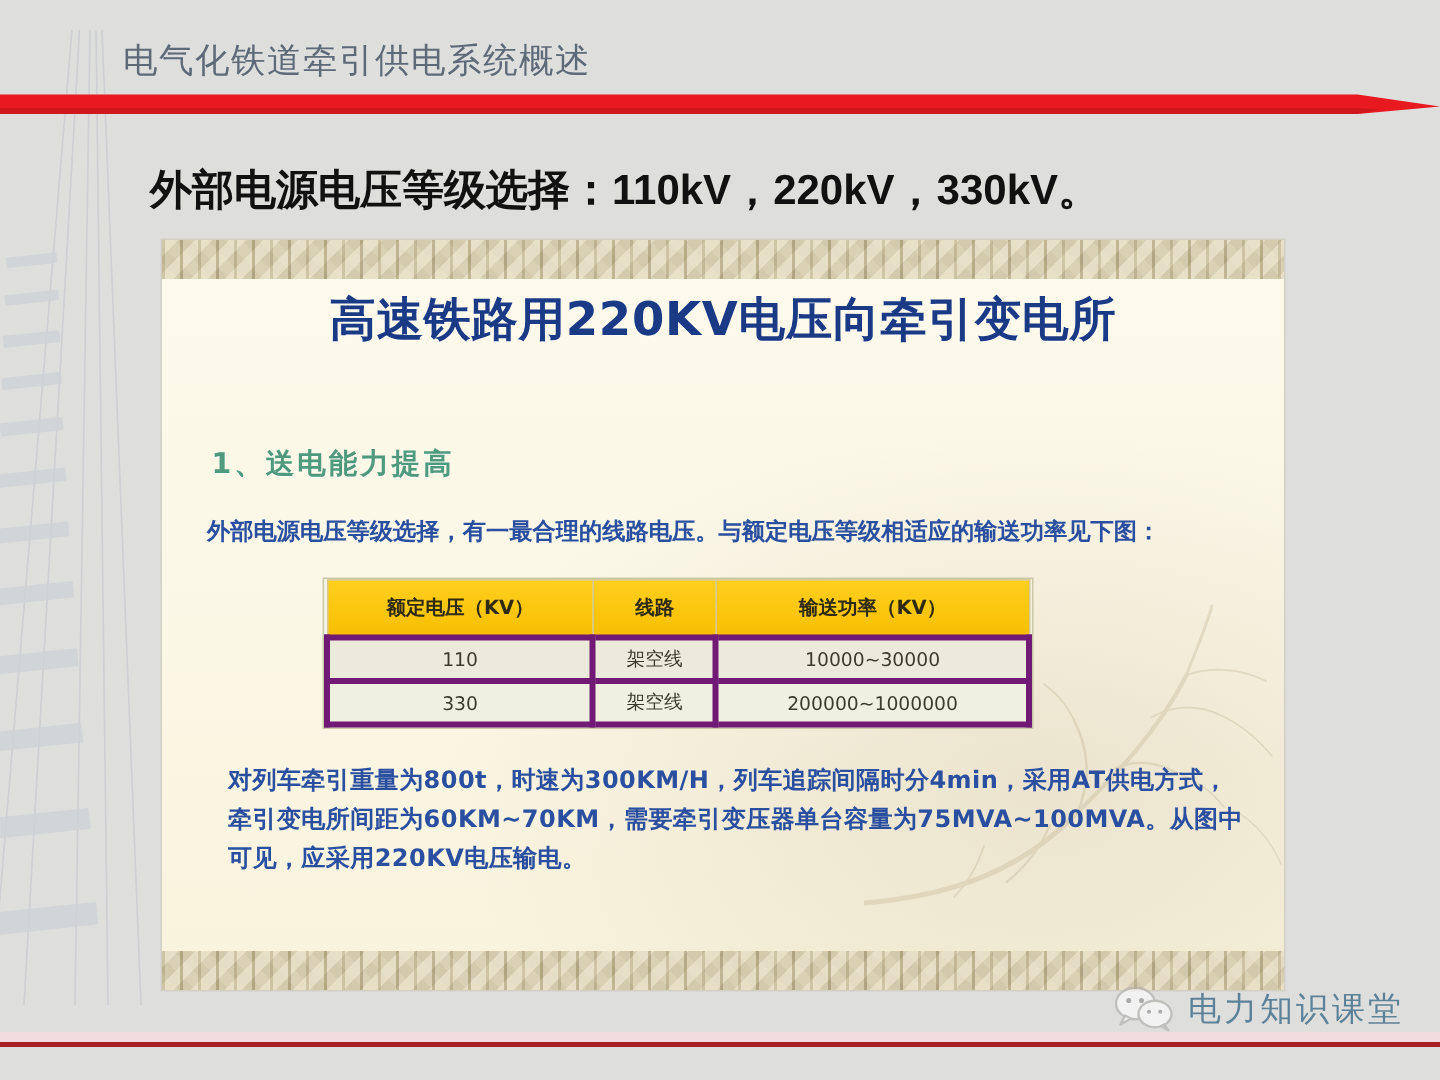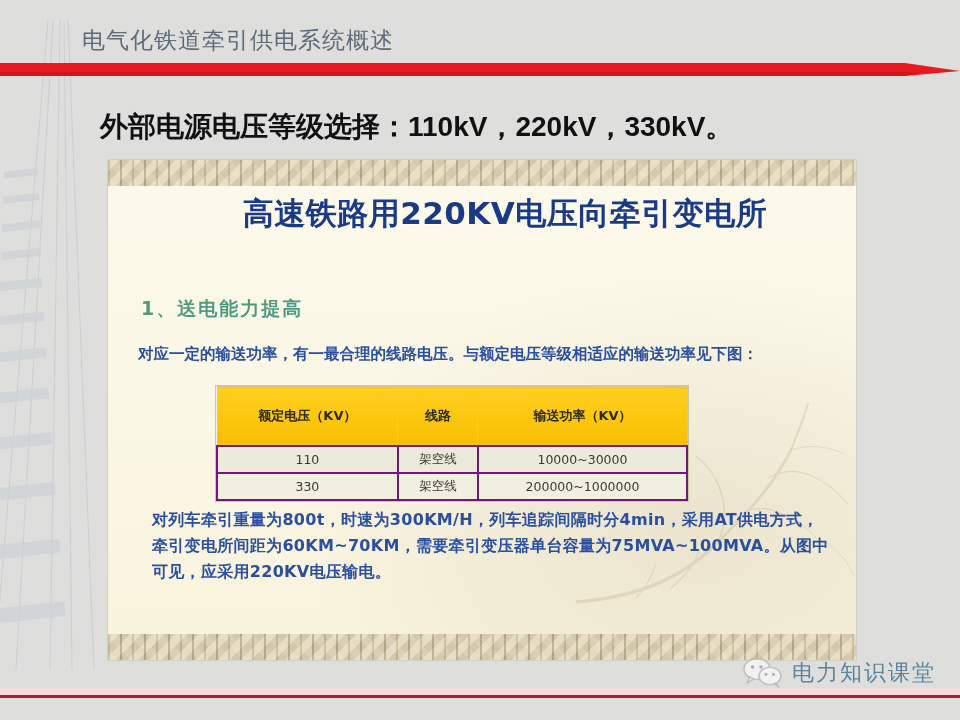--- a/index.html
+++ b/index.html
@@ -74,21 +74,20 @@
     opacity:.30;pointer-events:none;
   }
 
   
   .pic-title{
     position:absolute;left:0;top:34px;width:748px;text-align:center;
     color:#1b3a86;font-weight:bold;font-size:31px;line-height:1.28;
     letter-spacing:.5px;
     font-family:"DejaVu Sans","Liberation Sans",sans-serif;
     text-shadow:0 1px 0 rgba(255,255,255,.7);
-    margin-left:23px;
   }
   .pic-section{
     position:absolute;left:33px;top:136px;
     color:#4f9a7d;font-weight:bold;font-size:19px;letter-spacing:2px;
     font-family:"DejaVu Sans","Liberation Sans",sans-serif;
     text-shadow:0 1px 0 rgba(255,255,255,.8);
   }
   .pic-para-top{
     position:absolute;left:30px;top:182px;width:690px;
     color:#2a4fa0;font-weight:bold;font-size:15.5px;line-height:1.55;
@@ -106,27 +105,27 @@
   .data-table{
     position:absolute;left:108px;top:226px;width:472px;
     border-collapse:collapse;
     background:#f2f2e4;
     box-shadow:0 0 0 1px #c9c9a8;
     font-family:"DejaVu Sans","Liberation Sans",sans-serif;
   }
   .data-table th{
     background:linear-gradient(180deg,#ffcf1f 0%,#f7bf00 100%);
     color:#2f2a12;font-size:13px;font-weight:bold;
-    padding:20px 4px;border:1px solid #d8c88f;
+    padding:9px 4px;border:1px solid #d8c88f;
     text-align:center;white-space:nowrap;
   }
   .data-table td{
     background:#f0f0e0;
     color:#3b3b2d;font-size:12.5px;
-    padding:4px 4px;border:2px solid #701a75;
+    padding:4px 4px;border:4px solid #701a75;
     text-align:center;white-space:nowrap;
   }
   .data-table tr:nth-child(odd) td{background:#eceadb;}
 
   
   .footer-rule{
     position:absolute;left:0;bottom:22px;width:960px;height:10px;
     background:linear-gradient(180deg,#f2dcdf 0%,#f2dcdf 70%,#a81f28 70%,#a81f28 100%);
   }
   .footer-brand{
@@ -200,21 +199,21 @@
         <path d="M250 150 C262 158,272 170,278 184" stroke-width="1"></path>
       </g>
     </svg>
 
     <div class="pic-title">
       <div>高速铁路用220KV电压向牵引变电所</div>
     </div>
 
     <div class="pic-section">1、送电能力提高</div>
 
-    <div class="pic-para-top">对应一定的输送功率，有一最合理的线路电压。与额定电压等级相适应的输送功率见下图：</div>
+    <div class="pic-para-top">外部电源电压等级选择，有一最合理的线路电压。与额定电压等级相适应的输送功率见下图：</div>
 
     <table class="data-table">
       <thead>
         <tr>
           <th>额定电压（KV）</th>
           <th>线路</th>
           <th>输送功率（KV）</th>
         </tr>
       </thead>
       <tbody>

